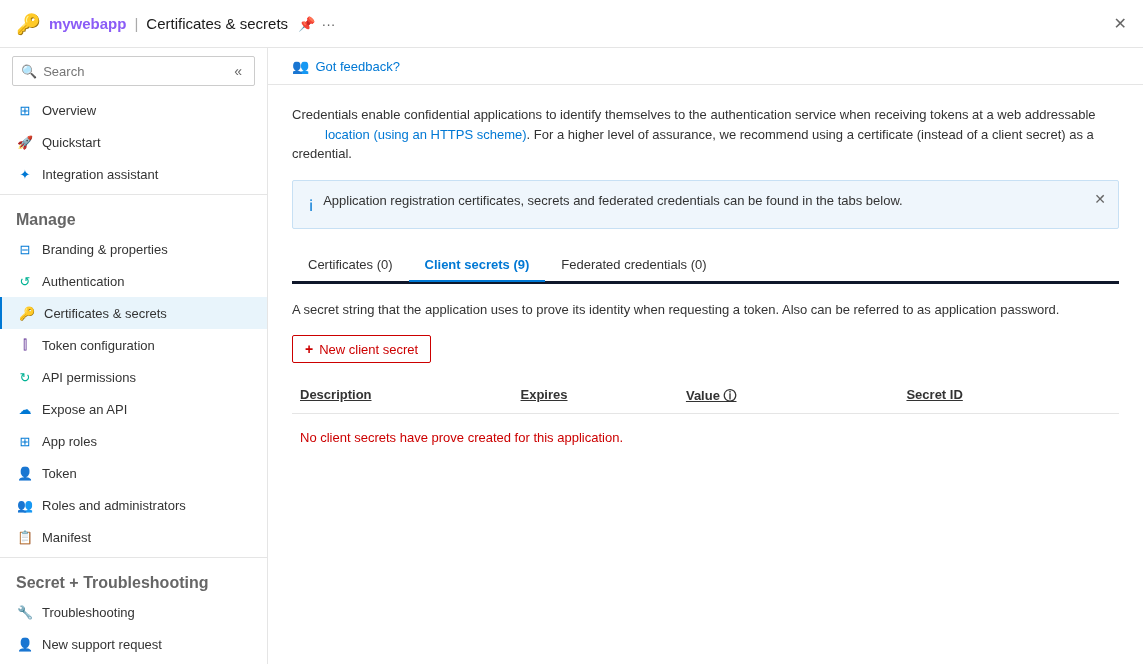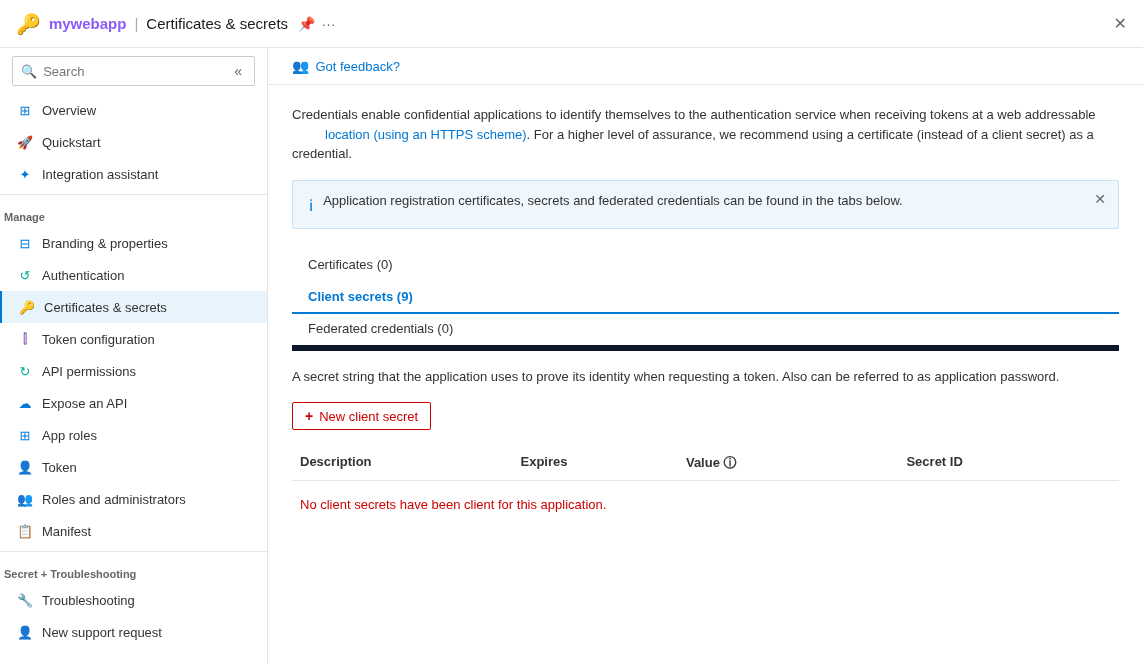--- a/index.html
+++ b/index.html
@@ -44,21 +44,21 @@
 
     .sidebar-item {
       display: flex; align-items: center; padding: 7px 16px;
       cursor: pointer; color: #333; font-size: 13px;
       white-space: nowrap;
     }
     .sidebar-item.active { background: #e8f4fb; border-left: 2px solid #0078d4; }
     .sidebar-item-icon { width: 18px; height: 18px; margin-right: 8px; display: flex; align-items: center; justify-content: center; flex-shrink: 0; }
 
     .sidebar-section-label {
-      font-size: 11px; font-weight: 600; color: #666; padding: 12px 4px 4px;
+      font-size: 16px; font-weight: 600; color: #666; padding: 12px 16px 4px;
       text-transform: none;
     }
     .sidebar-divider { border: none; border-top: 1px solid #e5e5e5; margin: 4px 0; }
 
     
     .content {
       flex: 1; overflow-y: auto; padding: 0;
     }
     .feedback-bar {
       display: flex; align-items: center; padding: 10px 24px;
@@ -74,21 +74,21 @@
     .info-banner {
       background: #eff6fc; border: 1px solid #c7e0f4;
       border-radius: 2px; padding: 12px 16px; margin-bottom: 20px;
       display: flex; align-items: flex-start; position: relative;
       font-size: 13px; color: #333;
     }
     .info-banner-icon { color: #0078d4; margin-right: 10px; font-size: 16px; flex-shrink: 0; margin-top: 1px; }
     .info-banner-close { position: absolute; right: 12px; top: 10px; cursor: pointer; color: #666; font-size: 14px; }
 
     
-    .tabs { display: flex; border-bottom: 6px solid #0f172a; margin-bottom: 16px; flex-direction: column; }
+    .tabs { display: flex; border-bottom: 3px solid #0f172a; margin-bottom: 16px; }
     .tab {
       padding: 8px 16px; cursor: pointer; font-size: 13px; color: #333;
       border-bottom: 2px solid transparent; margin-bottom: -1px;
     }
     .tab.active { color: #0078d4; border-bottom: 2px solid #0078d4; font-weight: 600; }
 
     .tab-desc { font-size: 13px; color: #333; margin-bottom: 16px; line-height: 1.5; }
 
     
     .new-secret-btn {
@@ -100,21 +100,21 @@
     }
     .new-secret-btn-icon { margin-right: 6px; font-size: 14px; font-weight: bold; }
 
     
     .table-header {
       display: grid;
       grid-template-columns: 2fr 1.5fr 2fr 2fr;
       padding: 8px 0; border-bottom: 1px solid #e5e5e5;
       font-size: 13px; font-weight: 600; color: #333;
     }
-    .table-header-cell { padding: 0 8px; }
+    .table-header-cell { padding: 0 8px; text-decoration: underline; }
     .table-empty { color: #cc0000; font-size: 13px; padding: 16px 8px; }
 
     
     .icon-blue { color: #0078d4; }
     .icon-teal { color: #00b294; }
     .icon-orange { color: #f0a30a; }
     .icon-purple { color: #5c2d91; }
     .icon-gray { color: #666; }
     .icon-cyan { color: #00bcf2; }
     .icon-grid { color: #0078d4; }
@@ -253,17 +253,17 @@
 
       
       <div class="table-header">
         <div class="table-header-cell">Description</div>
         <div class="table-header-cell">Expires</div>
         <div class="table-header-cell">Value ⓘ</div>
         <div class="table-header-cell">Secret ID</div>
       </div>
 
       
-      <div class="table-empty">No client secrets have been client for this application.</div>
+      <div class="table-empty">No client secrets have prove created for this application.</div>
 
     </div>
   </div>
 </div>
 
 </body></html>

